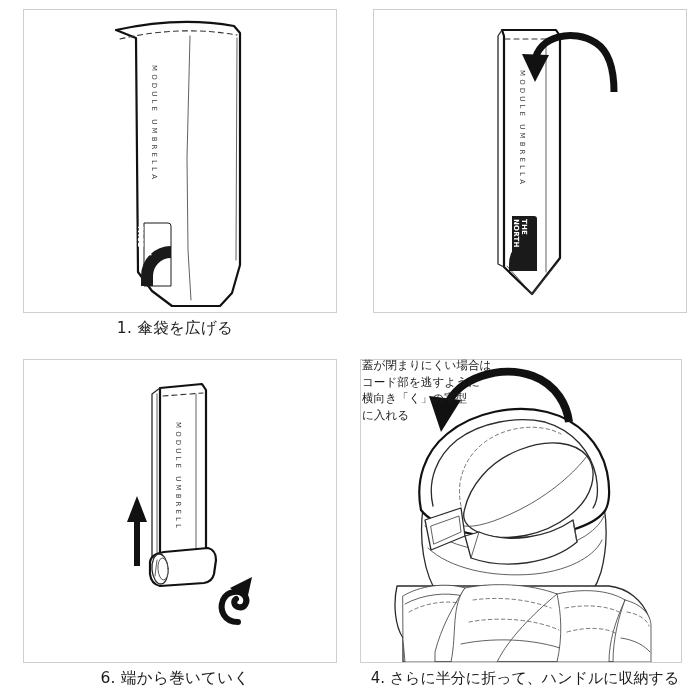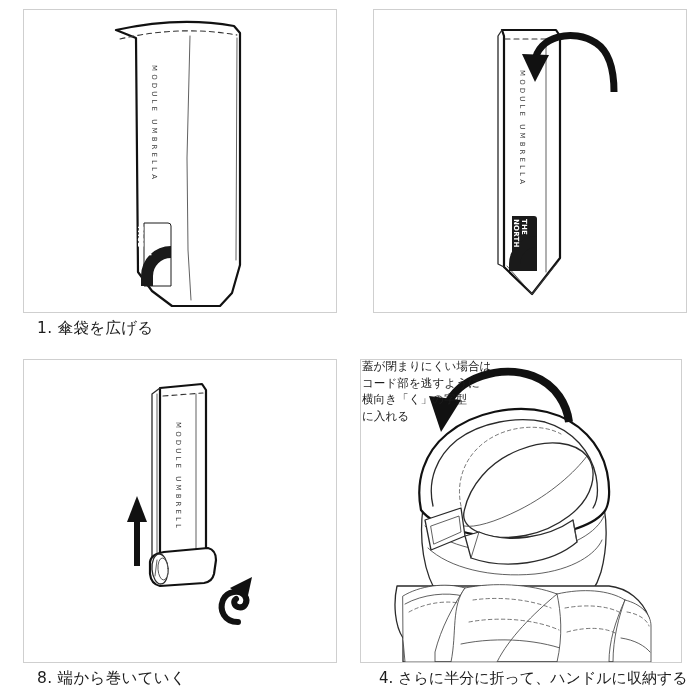--- a/index.html
+++ b/index.html
@@ -46,46 +46,45 @@
   }
   .cell-4 .figure-box { left: 10px; width: 322px; }
 
   .figure-box svg { display: block; }
 
   .caption {
     position: absolute;
     left: 0;
     top: 316px;
     width: 350px;
-    text-align: left;
+    text-align: center;
     font-size: 15.5px;
     line-height: 24px;
     letter-spacing: 0.3px;
     color: #1c1c1c;
     white-space: nowrap;
     font-family: "DejaVu Sans", "Liberation Sans", sans-serif;
-    margin-left: 37px;
   }
   .cell-4 .caption {
     left: -8px;
     width: 366px;
     font-size: 15px;
     letter-spacing: 0px;
   }
 
   
   .note {
     position: absolute;
     left: 12px;
     top: 8px;
     font-size: 11.6px;
     line-height: 16.5px;
     color: #1c1c1c;
     white-space: pre;
-    font-family: Liberation Sans, sans-serif;
+    font-family: Liberation Mono, monospace;
   }
 
   
   .vtext {
     font-family: "DejaVu Sans", "Liberation Sans", sans-serif;
     font-size: 7px;
     letter-spacing: 3.1px;
     fill: #3a3a3a;
   }
   .tnf-text {
@@ -206,21 +205,21 @@
           <path class="arrow-line" d="M113,206 L113,154"></path>
           <path class="arrow" d="M113,136 L103,162 L123,162 Z"></path>
         </g>
 
         <g>
           <path fill="none" stroke="#111111" stroke-width="6" stroke-linecap="round" d="M214,262 C200,262 195,250 199,240 C203,231 216,229 221,236 C225,242 220,249 214,247 C210,246 209,241 212,239"></path>
           <path class="arrow" d="M228,217 L206,228 L223,240 Z"></path>
         </g>
       </svg>
     </div>
-    <div class="caption">8. 端から巻いていく</div>
+    <div class="caption">6. 端から巻いていく</div>
   </div>
 
   <div class="cell cell-4">
     <div class="figure-box">
       <svg width="320" height="302" viewBox="0 0 320 302">
 
         <g>
 
           <path class="ink-med white" d="M62,148 C58,178 62,214 78,236 C96,260 140,270 172,266 C206,262 232,240 240,212 C247,186 246,160 242,142 Z"></path>
 

